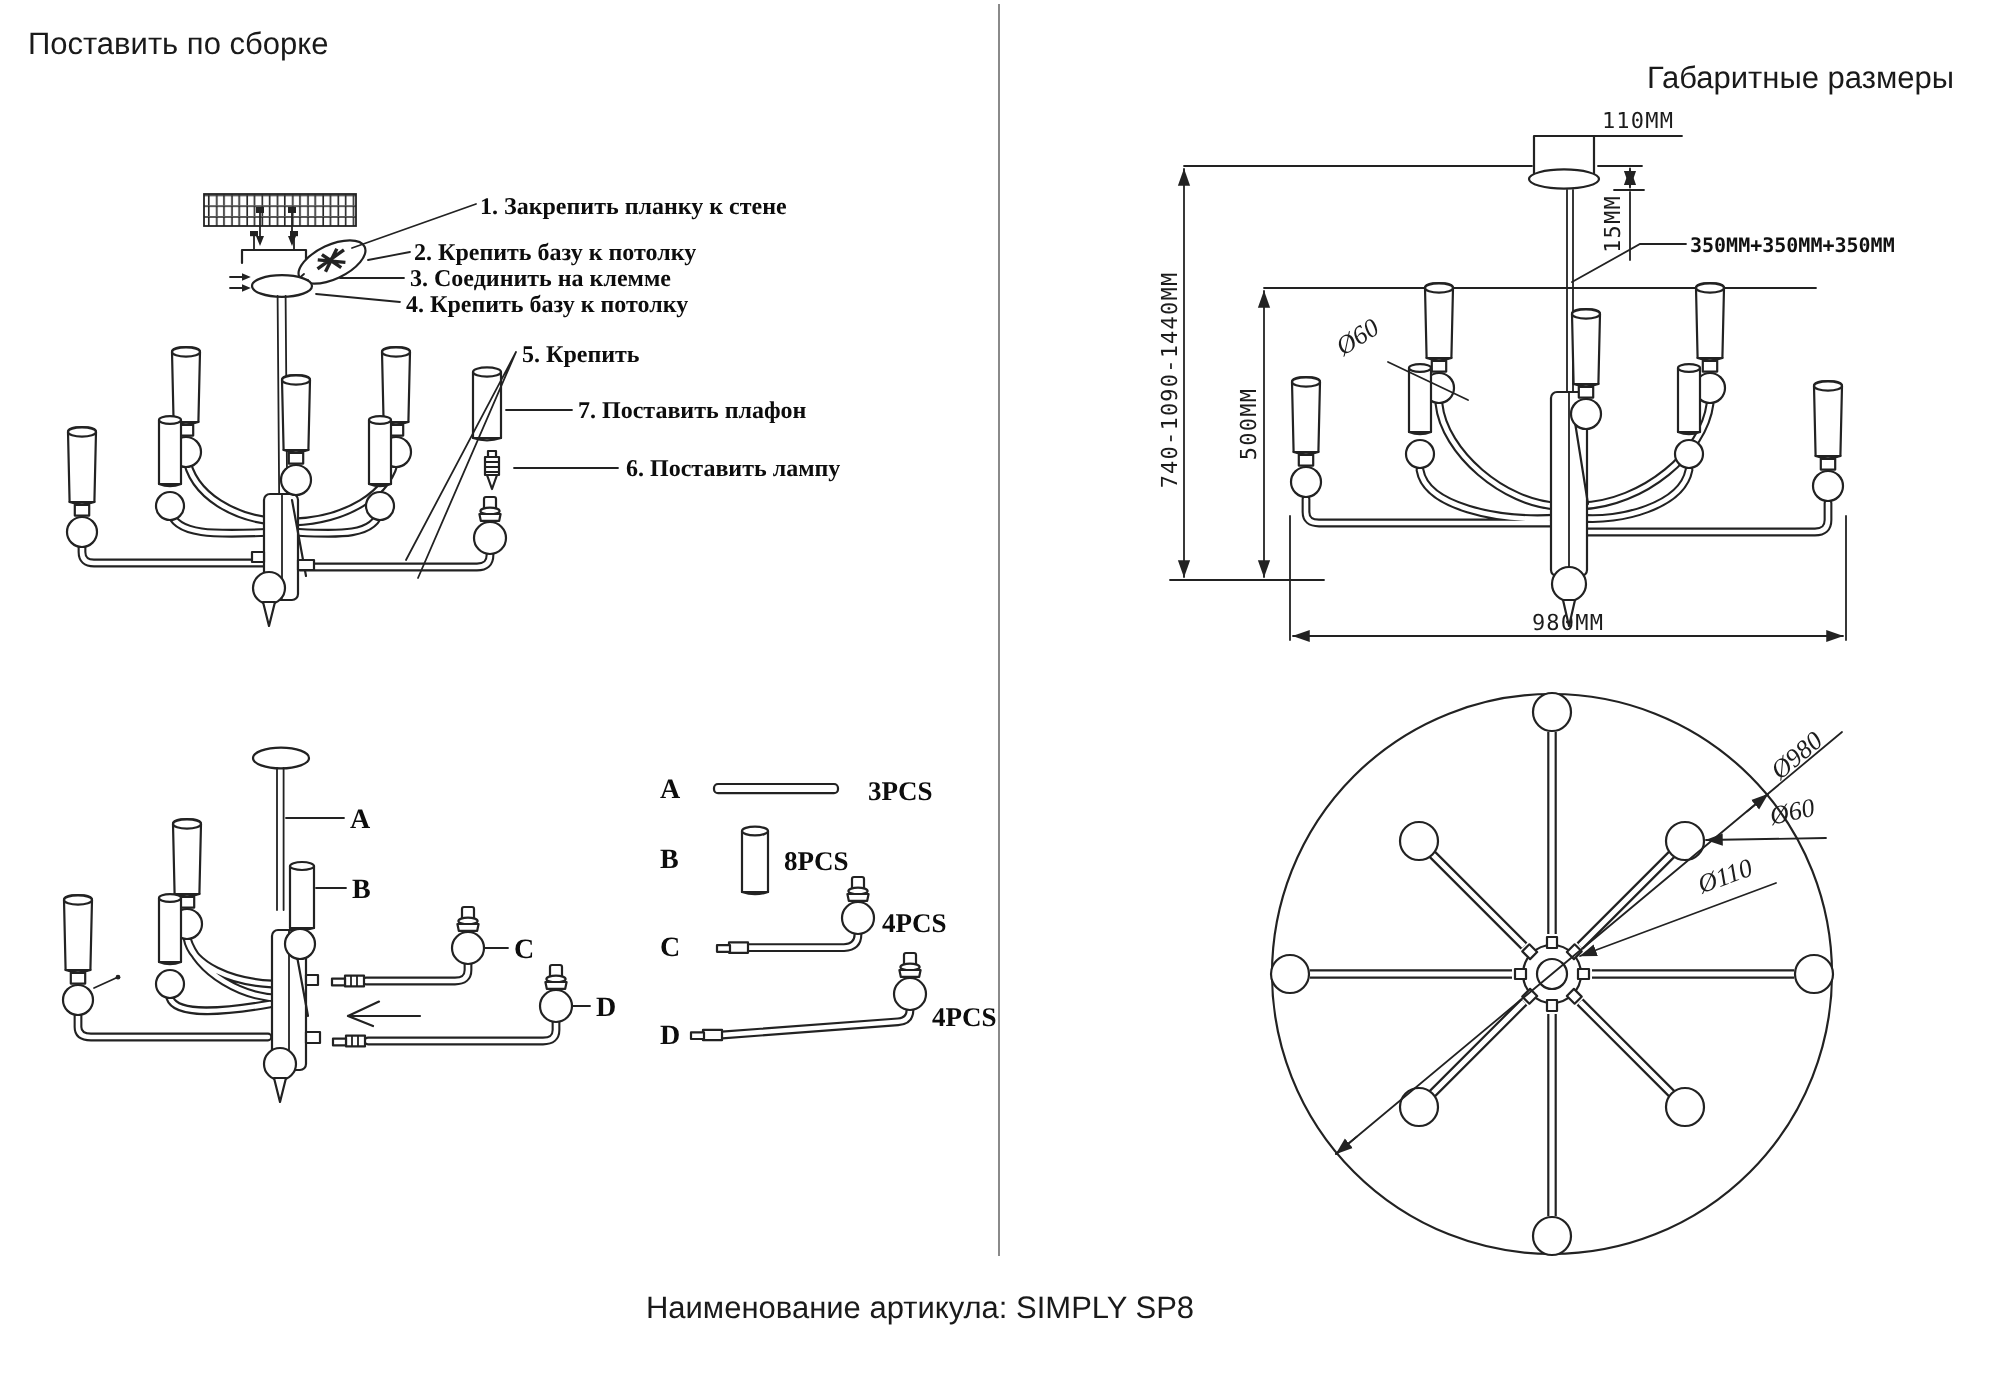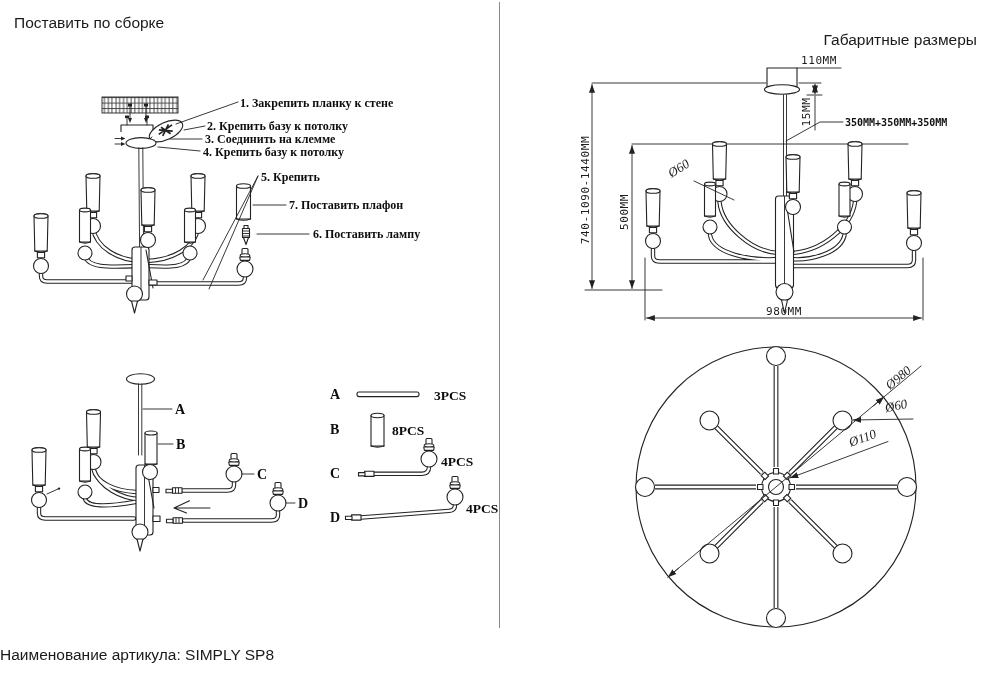--- a/index.html
+++ b/index.html
@@ -1,21 +1,21 @@
 <!DOCTYPE html>
 <html><head>
 <meta charset="utf-8">
 <style>
   html,body{margin:0;padding:0;background:#fff;}
   .page{position:relative;width:1000px;height:690px;background:#ffffff;overflow:hidden;
         font-family:"Liberation Sans",sans-serif;}
   .title{position:absolute;font-size:15.5px;color:#1a1a1a;white-space:nowrap;}
   .title-left{left:14px;top:14px;}
   .title-right{right:23px;top:11px;margin-top:20px;}
-  .footer{position:absolute;top:646px;left:0;width:920px;text-align:left;
+  .footer{position:absolute;top:646px;left:0;width:920px;text-align:center;
           font-size:15.5px;color:#1a1a1a;}
   svg.art{position:absolute;left:0;top:0;}
   
   .ln{stroke:#222;fill:none;stroke-width:1.1;stroke-linecap:round;stroke-linejoin:round;}
   .lt{stroke:#222;fill:none;stroke-width:0.9;stroke-linecap:round;}
   .fw{stroke:#222;fill:#fff;stroke-width:1.1;stroke-linejoin:round;}
   .t4{stroke:#222;fill:none;stroke-width:4.4;stroke-linecap:round;}
   .t2{stroke:#fff;fill:none;stroke-width:2.3;stroke-linecap:round;}
   .s4{stroke:#222;fill:none;stroke-width:4.8;stroke-linecap:butt;}
   .s2{stroke:#fff;fill:none;stroke-width:2.6;stroke-linecap:butt;}

